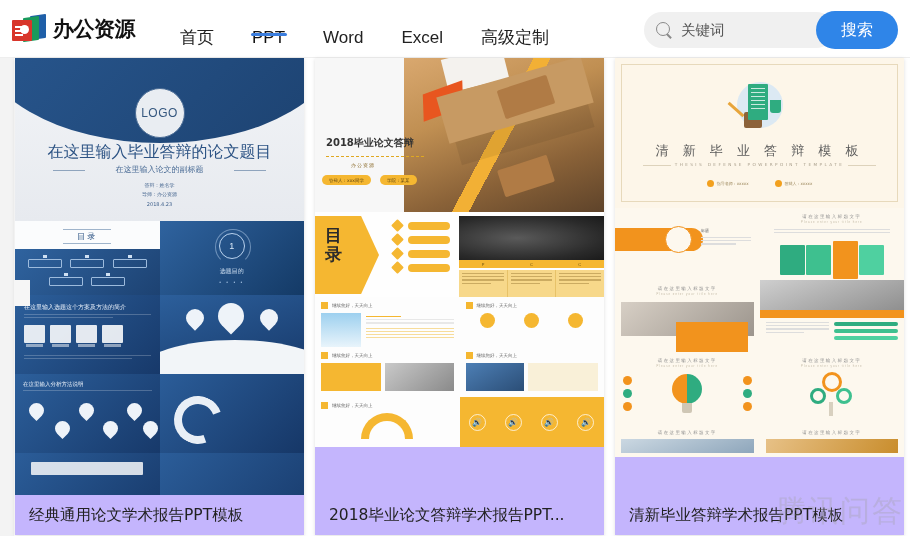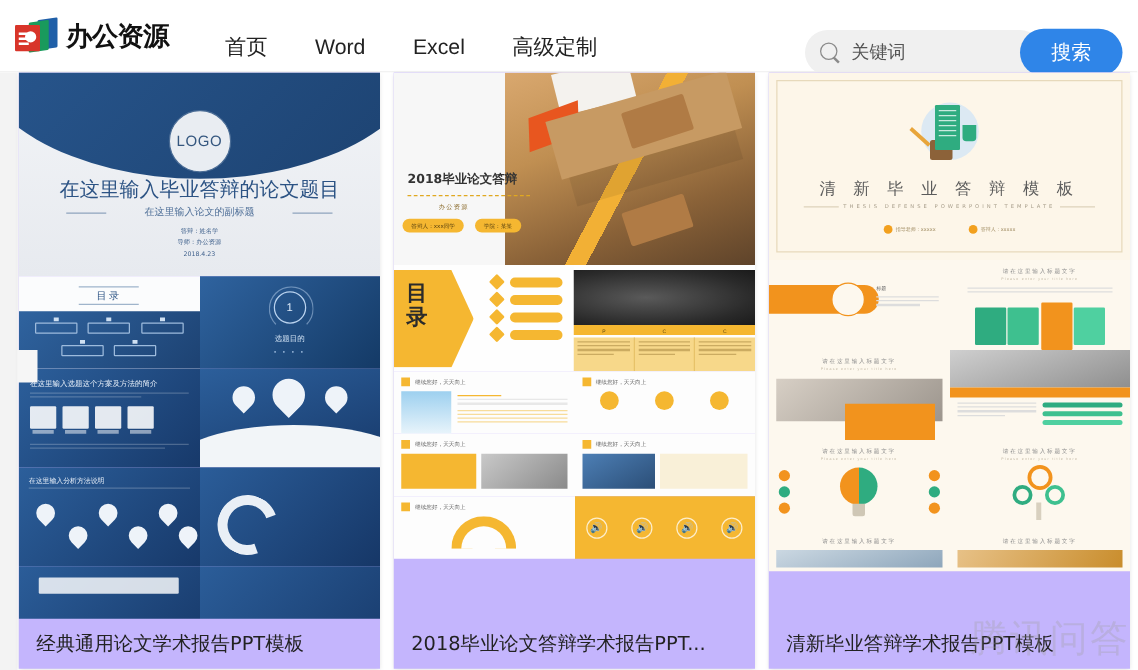--- a/index.html
+++ b/index.html
@@ -76,21 +76,21 @@
     position: absolute;
     left: 50%; transform: translateX(-50%);
     bottom: 13px;
     width: 36px; height: 3px;
     background: #3a7dde;
     border-radius: 2px;
   }
 
   .search-area {
     position: absolute;
-    right: 12px; top: 23px;
+    right: 12px; top: 11px;
     display: flex; align-items: center;
   }
   .search-box {
     width: 190px; height: 36px;
     background: #f0f0f0;
     border-radius: 18px;
     display: flex; align-items: center;
     padding-left: 12px;
     margin-right: -18px;
   }
@@ -565,20 +565,21 @@
     <div class="logo-mark">
       <div class="bk bk-blue"></div>
       <div class="bk bk-green"></div>
       <div class="bk bk-red"></div>
     </div>
     <div class="logo-text">办公资源</div>
   </div>
 
   <nav class="nav">
     <div class="nav-item">首页</div>
+    <div class="nav-item active">PPT</div>
     <div class="nav-item">Word</div>
     <div class="nav-item">Excel</div>
     <div class="nav-item">高级定制</div>
   </nav>
 
   <div class="search-area">
     <div class="search-box">
       <span class="search-icon"></span>
       <input class="search-input" type="text" placeholder="关键词" style="">
     </div>

